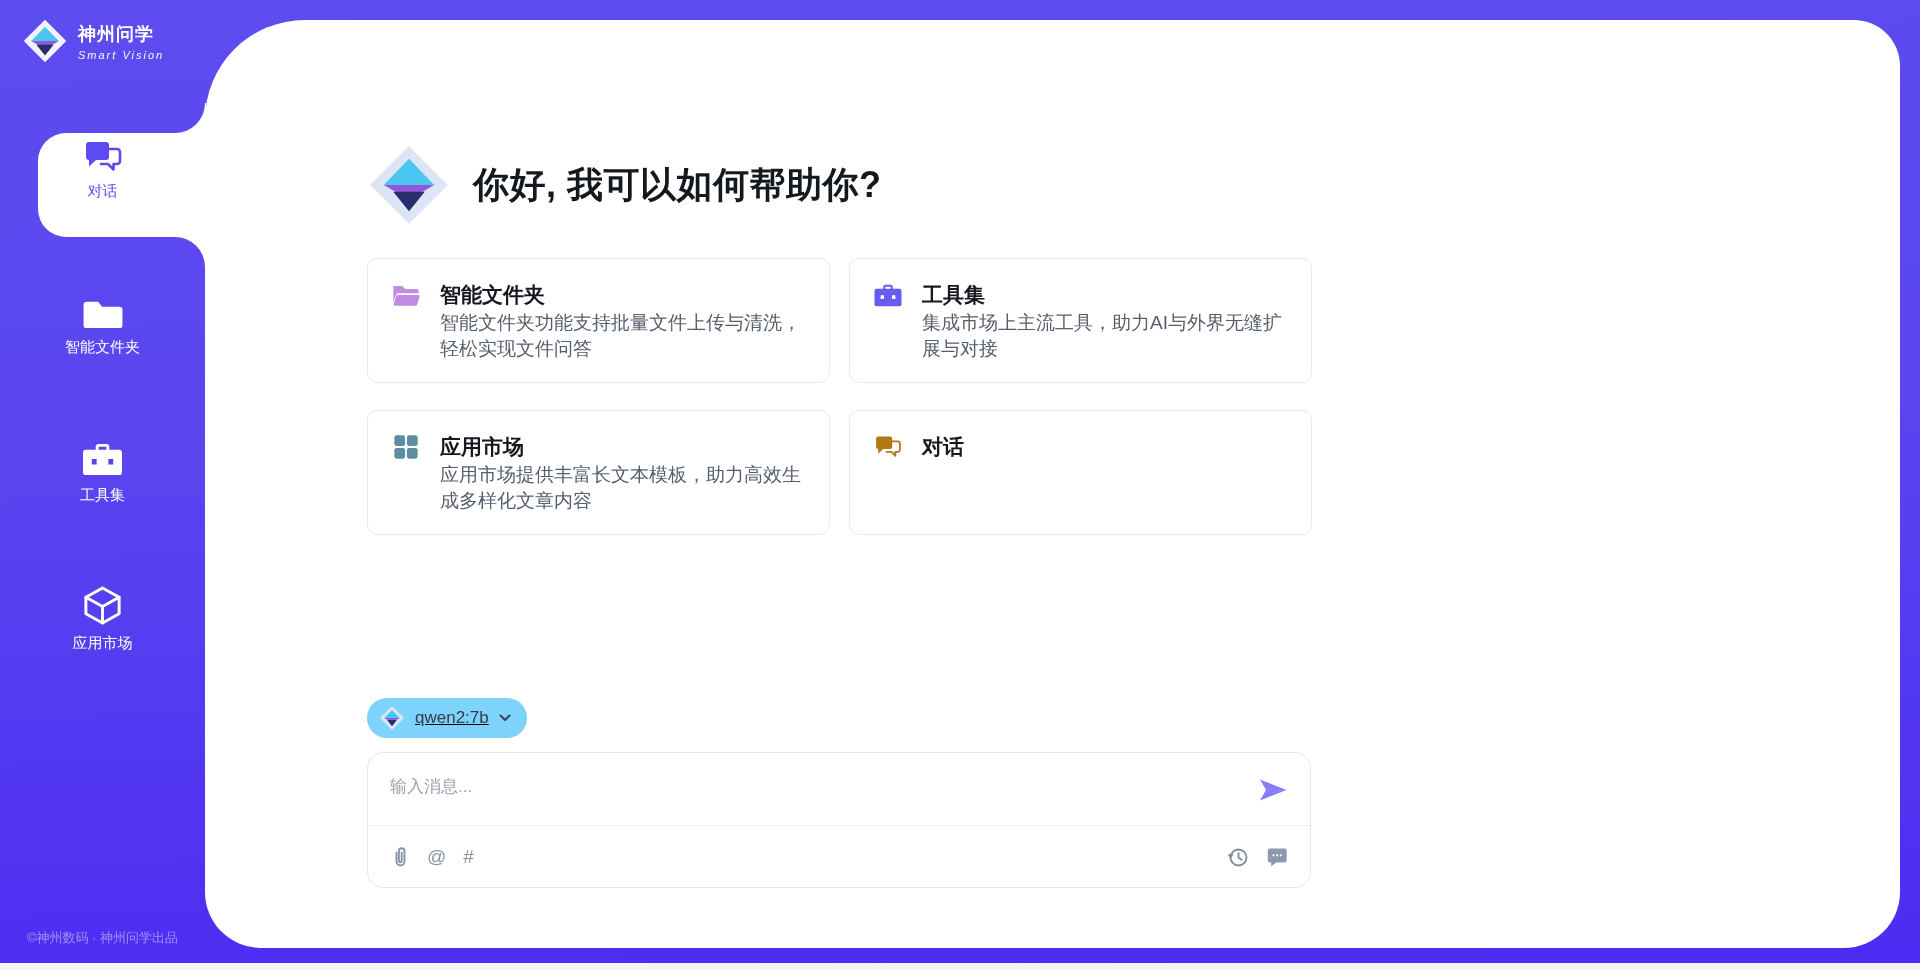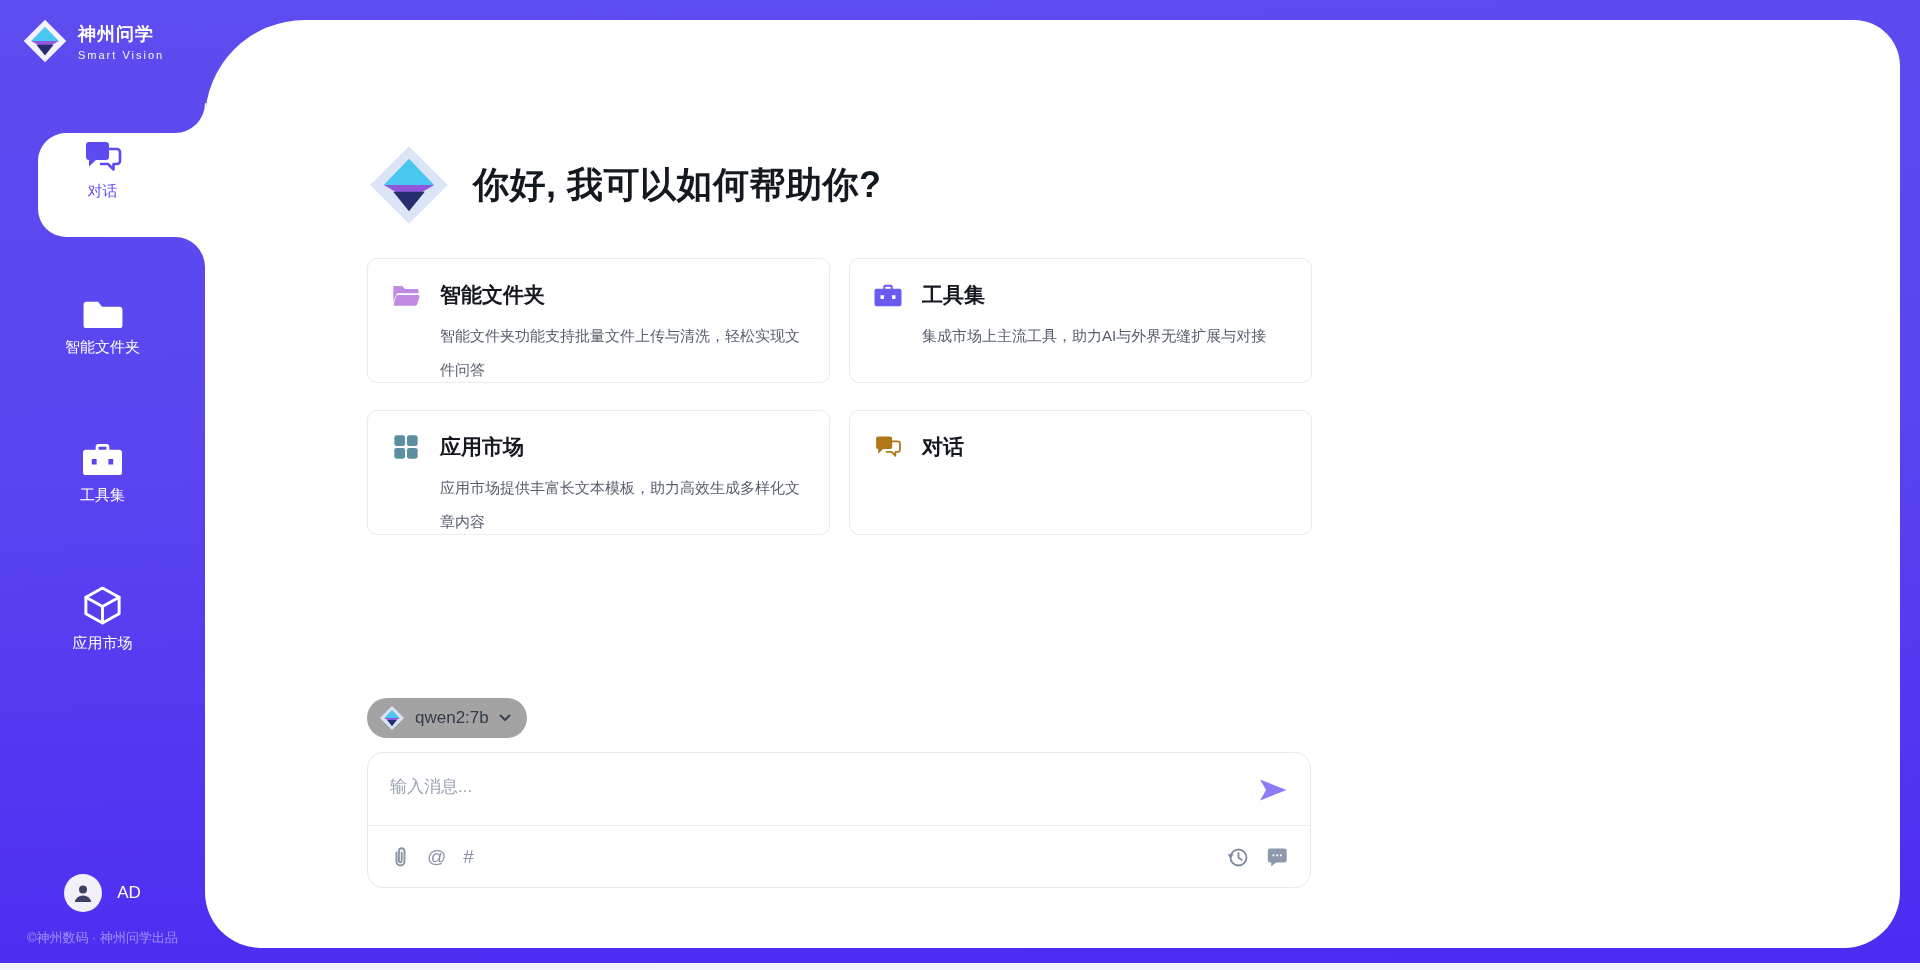--- a/index.html
+++ b/index.html
@@ -14,21 +14,21 @@
     position:absolute; left:205px; top:20px; width:1695px; height:928px;
     background:#ffffff; border-radius:100px 46px 56px 56px; z-index:1;
   }
   .bottom-strip { position:absolute; left:0; right:0; bottom:0; height:7px; background:#f2f3f8; z-index:6; }
   
   .tab-blob { position:absolute; left:38px; top:103px; width:168px; height:164px; z-index:2; }
   .sidebar { position:absolute; left:0; top:0; width:205px; height:100%; z-index:3; }
   .brand { position:absolute; top:18px; left:22px; display:flex; align-items:center; gap:10px; }
   .brand-text { display:flex; flex-direction:column; color:#fff; }
   .brand-name { font-size:18px; font-weight:700; letter-spacing:1px; }
-  .brand-sub { font-size:11px; letter-spacing:2px; margin-top:3px; opacity:.95; }
+  .brand-sub { font-size:11px; letter-spacing:2px; margin-top:3px; opacity:.95;font-style:italic; }
   .brand-diamond .outer { fill:rgba(255,255,255,.93); }
   .hero-diamond .outer, .pill-diamond .outer { fill:#dbe5f6; }
   .nav-item { position:absolute; left:0; width:205px; display:flex; flex-direction:column;
               align-items:center; gap:7px; cursor:pointer; color:#fff; }
   .nav-item .nav-label { font-size:15px; }
   .nav-item.active { color:#5b4bf0; }
   .nav-1 { top:139px; } .nav-2 { top:296px; } .nav-3 { top:440px; }
   .nav-4 { top:584px; } .nav-5 { top:729px; }
   .user-row { position:absolute; top:874px; left:0; width:205px; display:flex;
               justify-content:center; align-items:center; gap:15px; cursor:pointer; }
@@ -41,25 +41,25 @@
   .content { position:absolute; left:367px; top:0; width:945px; height:100%; z-index:2; }
   .hero { position:absolute; top:143px; left:0; display:flex; align-items:center; gap:22px; }
   .greeting { font-size:36px; font-weight:700; color:#14181f; letter-spacing:.5px; }
   .cards { position:absolute; top:258px; left:0; display:grid;
            grid-template-columns:463px 463px; column-gap:19px; row-gap:27px; }
   .card { height:125px; background:#fff; border:1px solid #e9eaef; border-radius:10px;
           padding:21px 24px 0 23px; cursor:pointer; }
   .card-head { display:flex; align-items:center; gap:19px; }
   .card-icon { width:30px; height:30px; flex:none; display:flex; align-items:center; justify-content:center; }
   .card-title { font-size:21px; font-weight:700; color:#15181f; }
-  .card-desc { margin-left:49px; margin-top:9px; font-size:15px; line-height:34px; color:#565e6c; }
+  .card-desc { margin-left:49px; margin-top:0; font-size:19px; line-height:26px; color:#565e6c; }
   
   .model-pill { position:absolute; top:698px; left:0; height:40px; padding:0 16px 0 12px;
-                display:flex; align-items:center; gap:10px; background:#a3a3a3;
-                border-radius:20px; width:fit-content; cursor:pointer; }
+                display:flex; align-items:center; gap:10px; background:#7dd3fc;
+                border-radius:20px; width:fit-content; cursor:pointer;text-decoration:underline; }
   .model-name { font-size:17px; color:#353c49; }
   .input-box { position:absolute; top:752px; left:0; width:944px; height:136px;
                background:#fff; border:1px solid #e6e8ee; border-radius:16px; }
   .compose-top { position:relative; height:72px; }
   .message-input { position:absolute; left:22px; top:14px; width:840px; height:40px;
                    border:none; outline:none; font-size:17px; color:#333;
                    font-family:"Liberation Sans","DejaVu Sans",sans-serif; background:transparent; }
   .message-input::placeholder { color:#9aa2b1; }
   .send-btn { position:absolute; right:22px; top:24px; width:30px; height:26px; cursor:pointer; }
   .compose-toolbar { position:absolute; top:72px; left:0; right:0; bottom:0;
@@ -120,29 +120,20 @@
       <g fill="none" stroke="currentColor" stroke-width="3" stroke-linejoin="round" stroke-linecap="round">
         <path d="M22,4 L39,13.5 V30.5 L22,40 L5,30.5 V13.5 Z"></path>
         <path d="M5,13.5 L22,23 L39,13.5"></path>
         <path d="M22,23 V40"></path>
       </g>
     </svg>
     <span class="nav-label">应用市场</span>
   </div>
 
 
-  <div class="user-row">
-    <span class="avatar">
-      <svg width="24" height="24" viewBox="0 0 24 24">
-        <circle cx="12" cy="8.5" r="4" fill="#3d4166"></circle>
-        <path d="M4,21 a8,6.5 0 0 1 16,0 z" fill="#3d4166"></path>
-      </svg>
-    </span>
-    <span class="user-name">AD</span>
-  </div>
 
   <div class="copyright">©神州数码 · 神州问学出品</div>
 </aside>
 
 <div class="content">
 
   <div class="hero">
     <svg class="hero-diamond" width="84" height="84" viewBox="0 0 80 80">
       <polygon class="outer" points="40,3 77,40 40,77 3,40"></polygon>
       <polygon points="40,15 64,40 16,40" fill="#49c7f1"></polygon>

